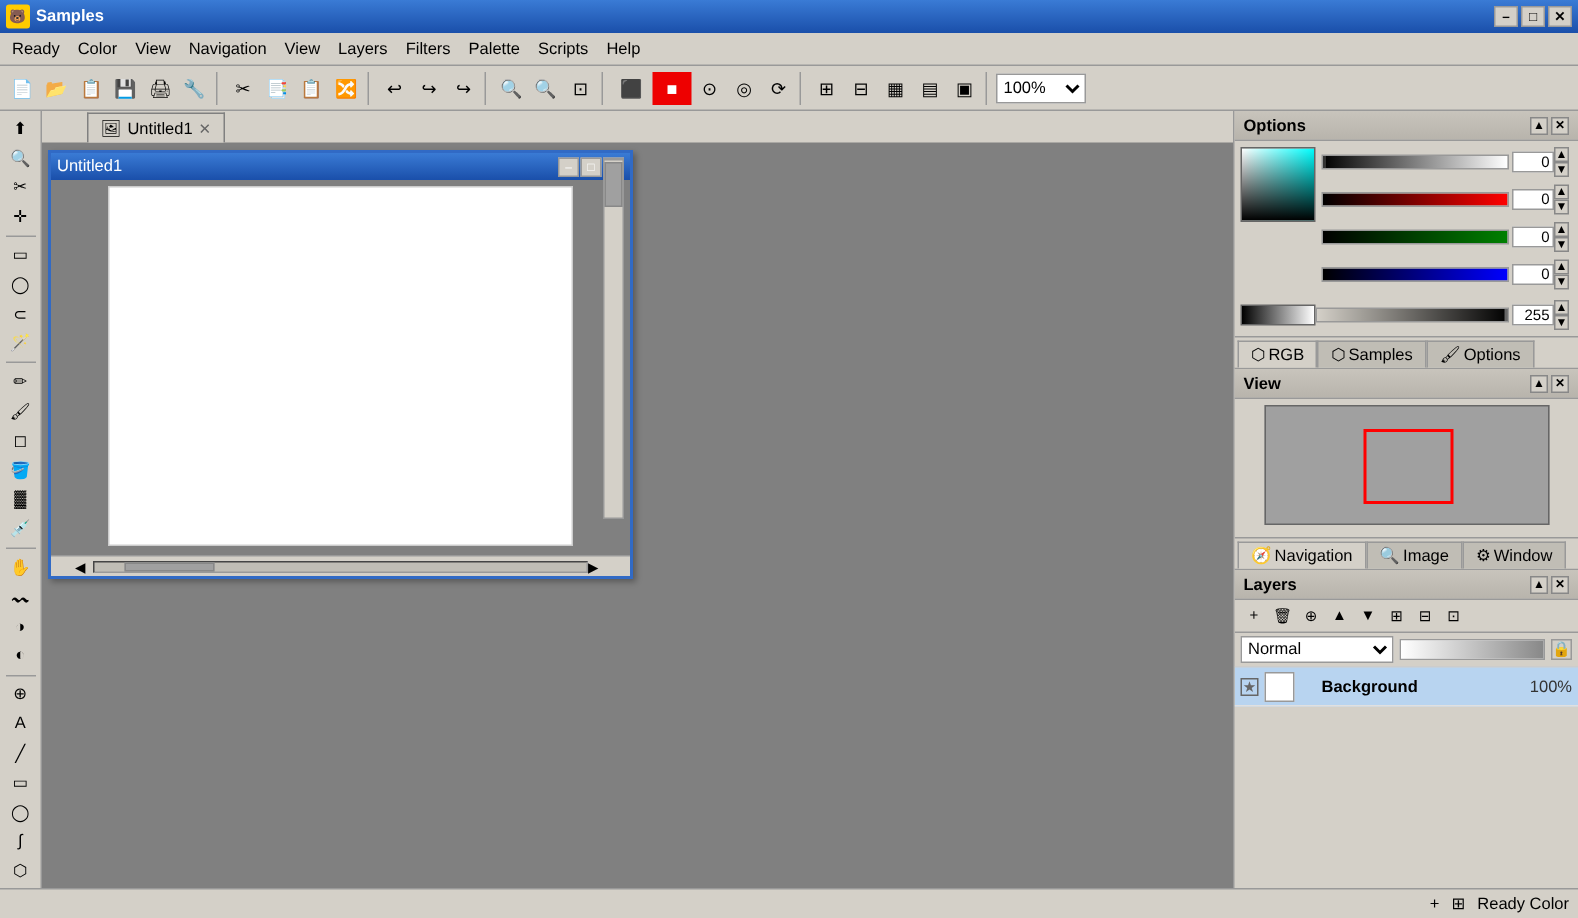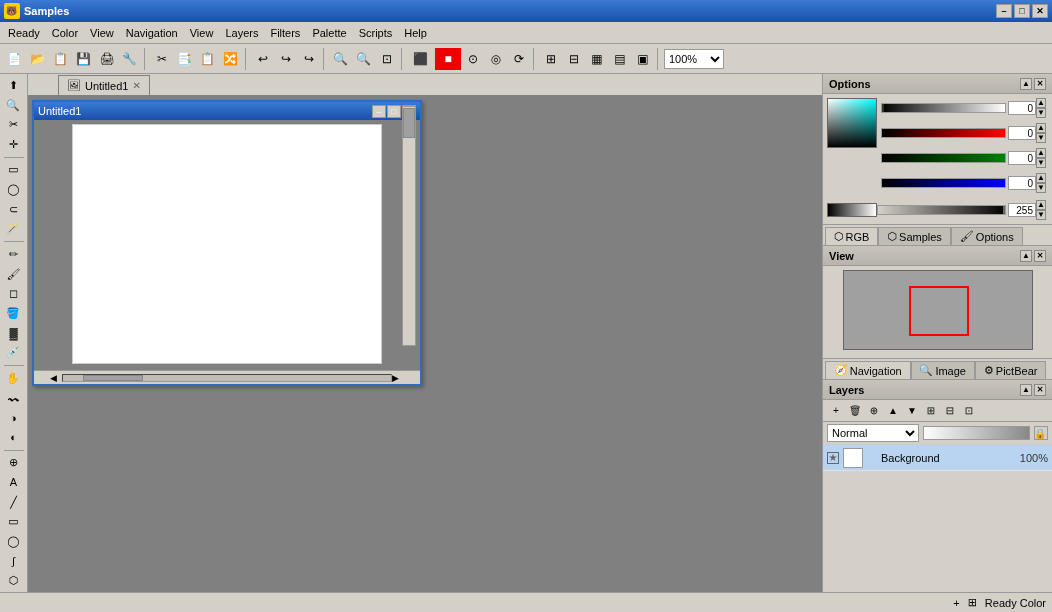--- a/index.html
+++ b/index.html
@@ -322,39 +322,39 @@
       cursor: pointer; font-size: 10px;
     }
     .layers-mode-row {
       display: flex;
       align-items: center;
       padding: 2px 4px;
       gap: 4px;
       border-bottom: 1px solid #ccc;
     }
     .mode-select {
-      width: 92px; height: 18px;
+      width: 102px; height: 18px;
       font-size: 11px;
       background: white;
       border: 1px solid #999;
     }
     .layers-list {
       background: white;
     }
     .layer-item {
       display: flex;
       align-items: center;
       height: 26px;
       padding: 0 4px;
       border-bottom: 1px solid #e0e0e0;
       background: #b8d4f0;
     }
     .layer-vis { width: 12px; height: 12px; border: 1px solid #666; display: flex; align-items: center; justify-content: center; font-size: 10px; color: #666; margin-right: 4px; cursor: pointer; }
     .layer-thumb { width: 20px; height: 20px; background: white; border: 1px solid #999; margin-right: 4px; }
-    .layer-name { flex: 1; font-size: 11px; font-weight: normal; padding-left: 14px; }
+    .layer-name { flex: 1; font-size: 11px; font-weight: bold; padding-left: 14px; }
     .layer-opacity { font-size: 11px; color: #333; }
 
     
     .status-bar {
       background: #d4d0c8;
       height: 20px;
       display: flex;
       align-items: center;
       justify-content: space-between;
       padding: 0 6px;
@@ -625,21 +625,21 @@
         <div class="vtab active">
           <span>🧭</span>
           <span>Navigation</span>
         </div>
         <div class="vtab">
           <span>🔍</span>
           <span>Image</span>
         </div>
         <div class="vtab">
           <span>⚙</span>
-          <span>PictBear</span>
+          <span>Window</span>
         </div>
       </div>
     </div>
 
     <div class="layers-content">
       <div class="panel-header">
         <span>Layers</span>
         <div class="panel-header-controls">
           <div class="ph-btn">▲</div>
           <div class="ph-btn">✕</div>

